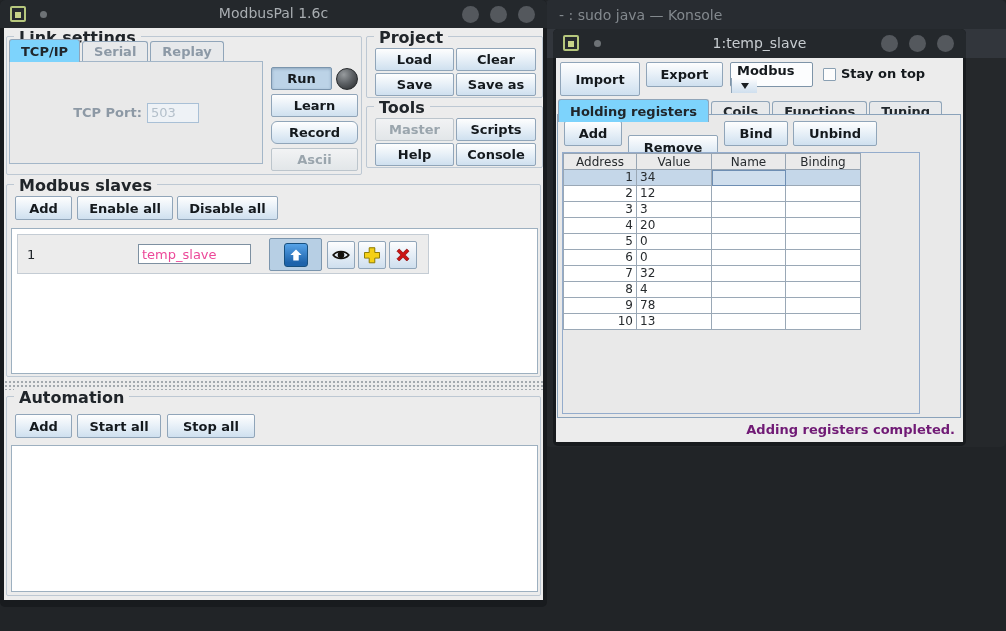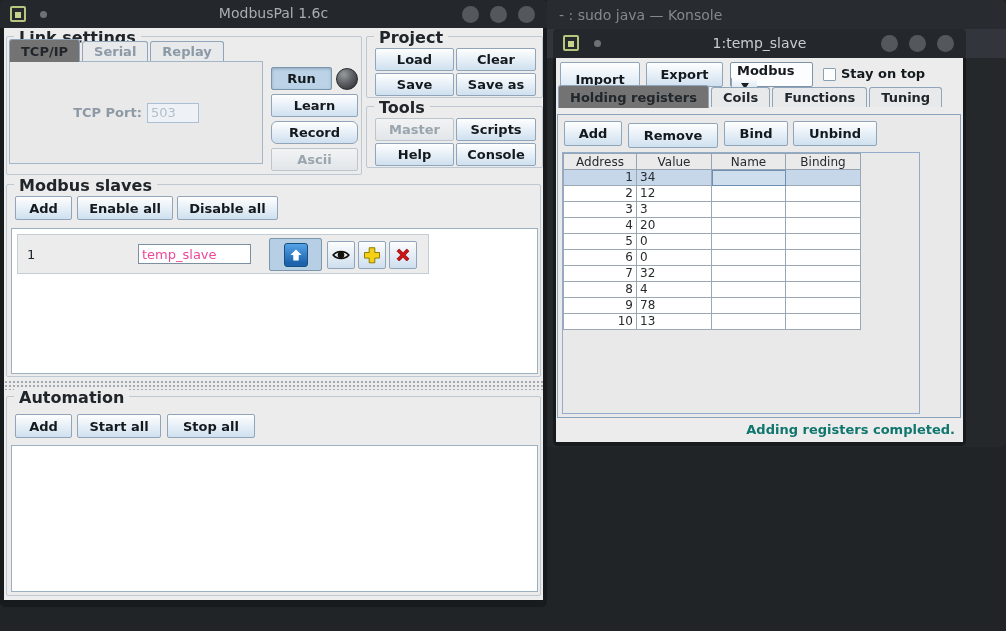--- a/index.html
+++ b/index.html
@@ -25,21 +25,21 @@
   .content { position:absolute; background:#ececec; }
   .group { position:absolute; border:1px solid #bdc8d3; border-radius:2px; }
   .group-label { position:absolute; top:-9px; left:7px; background:#ececec; padding:0 5px; font-weight:bold; font-size:16px; color:#20252a; white-space:nowrap; }
   .btn { position:absolute; display:flex; align-items:center; justify-content:center; font-weight:bold; font-size:13px; color:#14191d;
          background:linear-gradient(180deg,#fefefe 0%,#e9f1f8 45%,#cfe0ef 100%); border:1px solid #90a5b9; border-radius:2px; cursor:default; white-space:nowrap; }
   .btn.toggled { background:#bcd3e7; border-color:#7b95ad; box-shadow:inset 0 1px 3px rgba(50,80,110,.35); }
   .btn.disabled { background:linear-gradient(180deg,#f2f3f4,#e2e6e9); color:#9aa5ad; border-color:#bcc5cc; }
   .tabs { position:absolute; display:flex; align-items:flex-end; }
   .tab { height:20px; padding:0 11px; display:flex; align-items:center; font-weight:bold; font-size:13px;
          background:#e7e9eb; color:#20262b; border:1px solid #90a5b9; border-bottom:none; border-radius:3px 3px 0 0; margin-right:2px; }
-  .tab.sel { height:23px; margin-bottom:-1px; background:#737373; z-index:2; }
+  .tab.sel { height:23px; margin-bottom:-1px; background:#7dd3fc; z-index:2; }
   .tab.dim { color:#8c99a6; }
   .panel { position:absolute; background:#e9e9e9; border:1px solid #a3b6c8; }
   .white { position:absolute; background:#ffffff; border:1px solid #9db0c0; }
   .txt { border:1px solid #7d90a1; background:#fff; font-family:inherit; font-size:13px; color:#ec4899; padding:0 3px; }
 
   
   .splitter { position:absolute; background-color:#ececec;
     background-image:radial-gradient(circle,#a3a9ae 0.9px,transparent 1.1px); background-size:4px 4px; }
 
   
@@ -61,21 +61,21 @@
   .col-binding { width:75px; }
   .trow.selected .tcell { background:#c5d7e9; }
   .trow.selected .tcell.focused { border:1px solid #6e8eb3; background:#cfdeed; }
 
   .led { position:absolute; border-radius:50%; background:radial-gradient(circle at 34% 28%, #979b9e, #5e6266 45%, #3b3e41 78%, #2c2f32); border:1px solid #26292c; }
   .checkbox { position:absolute; width:13px; height:13px; background:#fdfdfd; border:1px solid #8aa0b3; border-radius:1px; }
   .combo { position:absolute; display:flex; border:1px solid #7e94a8; border-radius:2px; background:#fcfdfe; }
   .combo .cv { display:flex; align-items:center; padding:0 6px; font-weight:bold; font-size:13px; color:#14191d; }
   .combo .cbtn { width:26px; border-left:1px solid #90a5b9; background:linear-gradient(180deg,#fdfdfe,#e7eff7 45%,#cfdfee 100%); display:flex; align-items:center; justify-content:center; }
   .chev { width:0; height:0; border:4px solid transparent; border-top:6px solid #1b1f23; margin-top:5px; }
-  .status { position:absolute; font-weight:bold; font-size:13px; color:#0f766e; }
+  .status { position:absolute; font-weight:bold; font-size:13px; color:#701a75; }
   .dimlabel { font-weight:bold; font-size:13px; color:#8d99a5; }
 </style>
 </head>
 <body>
 
 <div class="win" id="konsole" style="z-index:1;">
   <div class="titlebar">
     <span class="ktitle">- : sudo java — Konsole</span>
   </div>
   <div class="tabstrip"></div>
@@ -199,30 +199,30 @@
     <div class="btn" style="left:90px;top:4px;width:77px;height:25px;">Export</div>
     <div class="combo" style="left:174px;top:4px;width:83px;height:25px;flex-direction:column;">
       <span class="cv">Modbus</span>
       <span class="cbtn">
           <span class="chev"></span>
         </span>
     </div>
     <div class="checkbox" style="left:267px;top:10px;"></div>
     <span style="position:absolute;left:285px;top:8px;font-weight:bold;font-size:13px;color:#14191d;">Stay on top</span>
 
-    <div class="tabs" style="left:2px;top:26px;height:23px;">
+    <div class="tabs" style="left:2px;top:40px;height:23px;">
       <div class="tab sel">Holding registers</div>
       <div class="tab">Coils</div>
       <div class="tab">Functions</div>
       <div class="tab">Tuning</div>
     </div>
 
     <div class="panel" style="left:1px;top:56px;width:404px;height:304px;border-color:#8aa2ba;">
       <div class="btn" style="left:6px;top:6px;width:58px;height:25px;">Add</div>
-      <div class="btn" style="left:70px;top:8px;width:90px;height:25px;">Remove</div>
+      <div class="btn" style="left:70px;top:20px;width:90px;height:25px;">Remove</div>
       <div class="btn" style="left:166px;top:6px;width:64px;height:25px;">Bind</div>
       <div class="btn" style="left:235px;top:6px;width:84px;height:25px;">Unbind</div>
 
       <div style="position:absolute;left:4px;top:37px;width:358px;height:262px;background:#e9e9e9;border:1px solid #94accc;">
         <div class="thead">
           <div class="hcell col-address">Address</div>
           <div class="hcell col-value">Value</div>
           <div class="hcell col-name">Name</div>
           <div class="hcell col-binding">Binding</div>
         </div>

